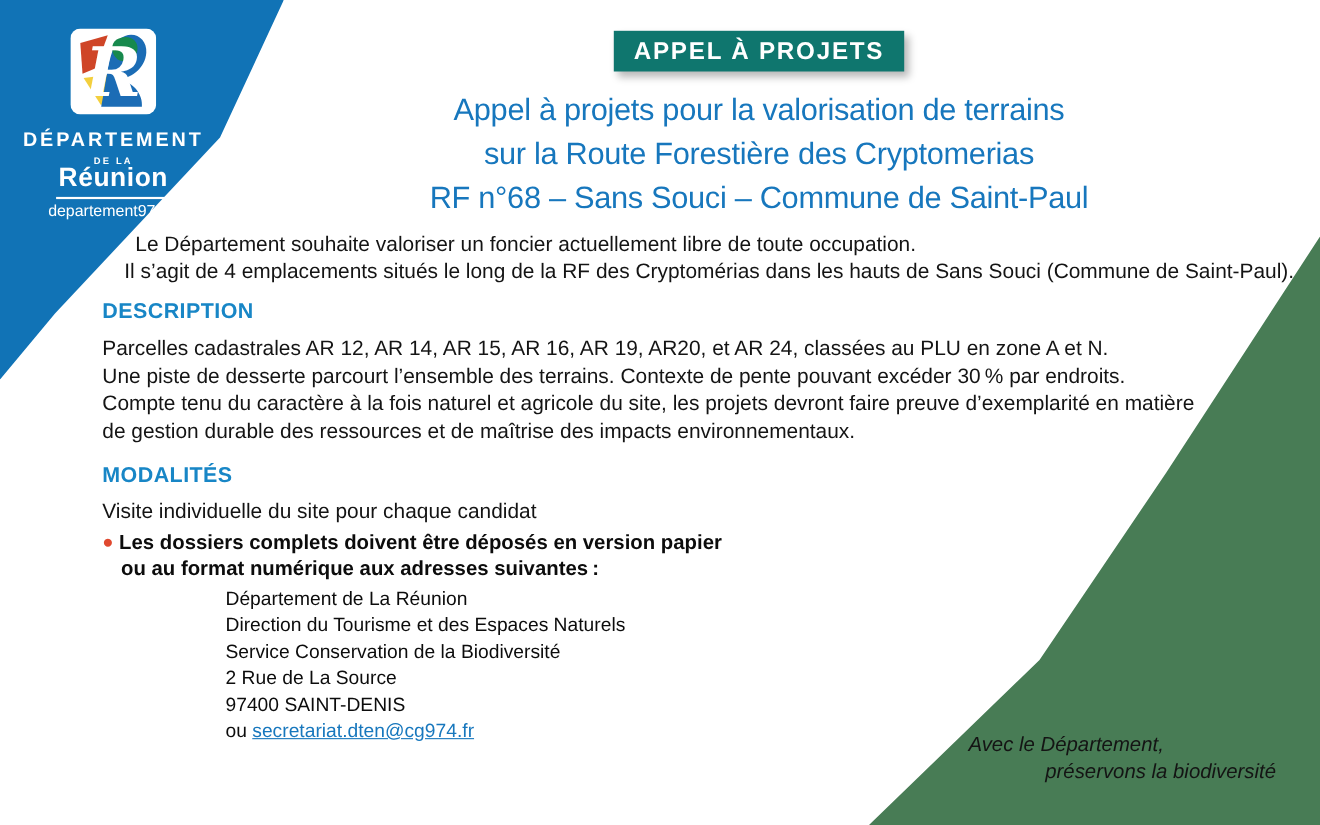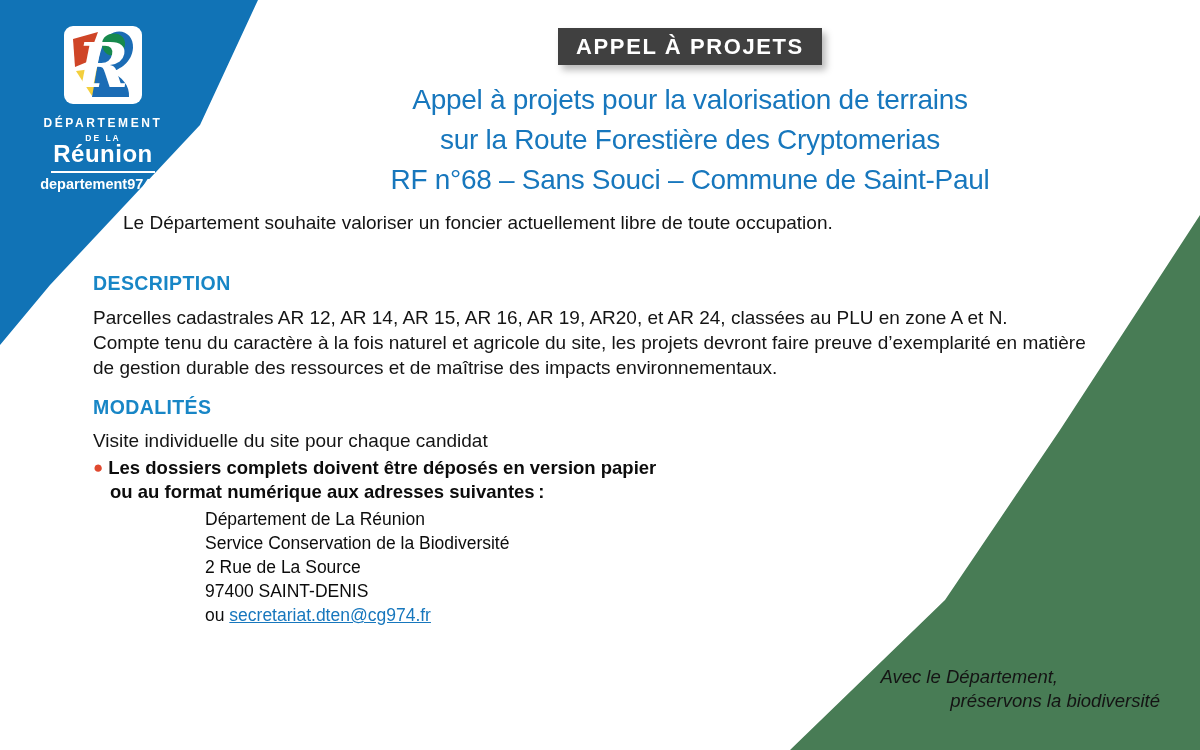--- a/index.html
+++ b/index.html
@@ -23,31 +23,31 @@
     position: absolute; inset: 0;
     background: #487c55;
     clip-path: polygon(1200px 215px, 1200px 750px, 790px 750px, 945px 600px, 1060px 430px);
   }
 
   
   .logo {
     position: absolute; left: 18px; top: 26px; width: 170px;
     text-align: center; color: #ffffff; z-index: 3;
   }
-  .logo-dept { font-size: 12px; font-weight: 700; letter-spacing: 2.6px; margin-top: 8px; }
+  .logo-dept { font-size: 18px; font-weight: 700; letter-spacing: 2.6px; margin-top: 8px; }
   .logo-dela { font-size: 8.5px; font-weight: 700; letter-spacing: 2px; margin-top: 3px; }
   .logo-name { font-size: 24px; font-weight: 700; letter-spacing: 0.5px; margin-top: -3px; }
   .logo-underline { width: 104px; height: 2px; background: #ffffff; margin: 3px auto 3px; }
-  .logo-site { font-size: 14.5px; font-weight: 700; }
+  .logo-site { font-size: 14.5px; font-weight: 400; }
 
   
   .header { position: absolute; left: 190px; top: 28px; width: 1000px; text-align: center; z-index: 2; }
   .badge {
     display: inline-block;
-    background: #404040; color: #ffffff;
+    background: #0f766e; color: #ffffff;
     font-size: 22px; font-weight: 700; letter-spacing: 1.6px;
     padding: 6px 18px 5px;
     box-shadow: 4px 5px 7px rgba(0,0,0,0.28);
   }
   .title {
     margin-top: 15px;
     color: #1777bd;
     font-size: 28px; font-weight: 400; line-height: 40px; letter-spacing: -0.3px; text-align: center;
   }
 
@@ -108,45 +108,48 @@
     <div class="badge">APPEL À PROJETS</div>
     <h1 class="title">
       <span style="display:block">Appel à projets pour la valorisation de terrains</span>
       <span style="display:block">sur la Route Forestière des Cryptomerias</span>
       <span style="display:block">RF n°68 – Sans Souci – Commune de Saint-Paul</span>
     </h1>
   </div>
 
   <div class="intro">
     <div class="intro-l1">Le Département souhaite valoriser un foncier actuellement libre de toute occupation.</div>
+    <div>Il s’agit de 4 emplacements situés le long de la RF des Cryptomérias dans les hauts de Sans Souci (Commune de Saint-Paul).</div>
   </div>
 
   <div class="content">
 
     <div class="sec-heading">DESCRIPTION</div>
     <div class="body-text desc-body">
       <div>Parcelles cadastrales AR 12, AR 14, AR 15, AR 16, AR 19, AR20, et AR 24, classées au PLU en zone A et N.</div>
+      <div>Une piste de desserte parcourt l’ensemble des terrains. Contexte de pente pouvant excéder 30 % par endroits.</div>
       <div>Compte tenu du caractère à la fois naturel et agricole du site, les projets devront faire preuve d’exemplarité en matière de gestion durable des ressources et de maîtrise des impacts environnementaux.</div>
     </div>
 
     <div class="sec-heading mod-heading">MODALITÉS</div>
     <div class="body-text mod-body">
       <div>Visite individuelle du site pour chaque candidat</div>
     </div>
 
     <div class="bullet-block">
       <div class="bullet-row">
         <span class="bullet-dot">●</span>
         <span>Les dossiers complets doivent être déposés en version papier</span>
       </div>
       <div class="bullet-l2">ou au format numérique aux adresses suivantes :</div>
     </div>
 
     <div class="address">
       <div>Département de La Réunion</div>
+      <div>Direction du Tourisme et des Espaces Naturels</div>
       <div>Service Conservation de la Biodiversité</div>
       <div>2 Rue de La Source</div>
       <div>97400 SAINT-DENIS</div>
       <div><span>ou </span><a class="email-link" href="#">secretariat.dten@cg974.fr</a></div>
     </div>
 
   </div>
 
   <div class="tagline">
     <div class="tagline-l1">Avec le Département,</div>

